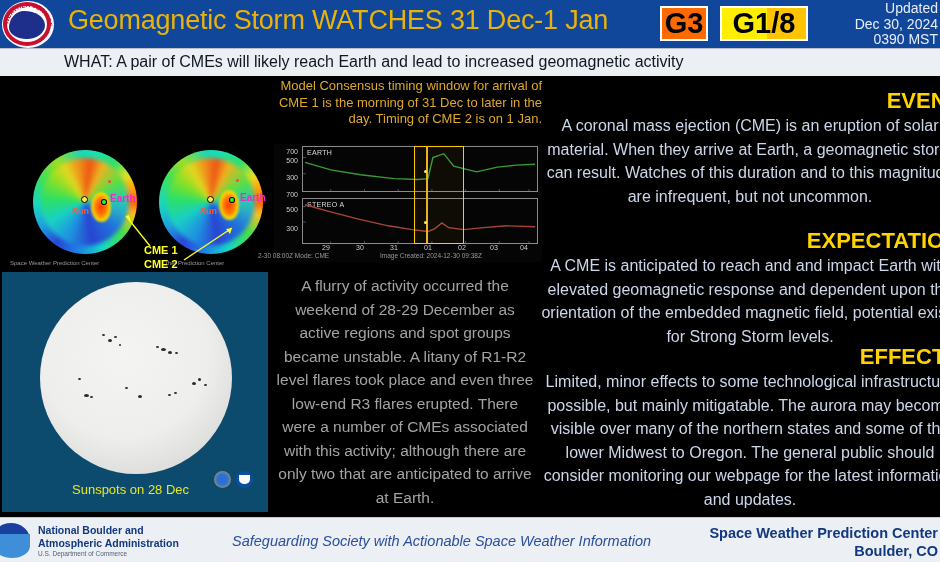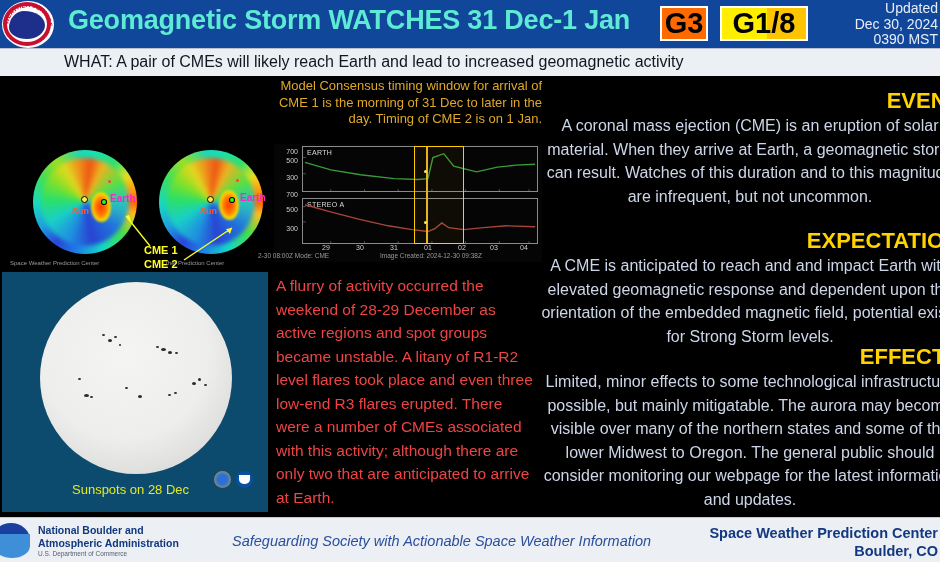--- a/index.html
+++ b/index.html
@@ -10,22 +10,22 @@
   .header{position:absolute;left:0;top:0;width:940px;height:48px;background:#11479b;}
   .nws-logo{position:absolute;left:2px;top:1px;width:52px;height:47px;border-radius:50%;
     background:#ffffff;overflow:hidden;}
   .nws-ring{position:absolute;left:1px;top:1px;width:48px;height:44px;border-radius:50%;
     background:#c8102e;}
   .nws-inner{position:absolute;left:5px;top:5px;width:40px;height:36px;border-radius:50%;
     background:#ffffff;overflow:hidden;}
   .nws-blue{position:absolute;left:2px;top:5px;width:36px;height:28px;background:#1d2f8a;
     border-radius:42% 58% 50% 50%/60% 50% 50% 40%;}
   .nws-txt{position:absolute;left:0;top:0;width:52px;height:47px;}
-  .header-title{position:absolute;left:68px;top:5px;color:#5eead4;font-size:27px;
-    font-weight:bold;letter-spacing:-0.2px;white-space:nowrap;}
+  .header-title{position:absolute;left:68px;top:5px;color:#eab308;font-size:27px;
+    font-weight:normal;letter-spacing:-0.2px;white-space:nowrap;}
   .badge{position:absolute;top:6px;height:35px;border:2px solid #ffffff;box-sizing:border-box;
     display:flex;align-items:center;justify-content:center;font-weight:bold;font-size:29px;color:#000;}
   .badge-g3{left:660px;width:48px;background:#ff6a00;}
   .badge-g12{left:720px;width:88px;background:linear-gradient(90deg,#ffee00 0%,#ffee00 54%,#ffc400 54%,#ffc400 100%);}
   .updated{position:absolute;right:2px;top:1px;text-align:right;color:#e8edf7;
     font-size:14px;line-height:15.5px;}
 
   
   .whatbar{position:absolute;left:0;top:48px;width:940px;height:27px;background:#eceff4;
     border-top:1px solid #b9c0cc;border-bottom:1px solid #9aa3b2;}
@@ -105,22 +105,22 @@
   .sun-cap{position:absolute;left:70px;top:210px;color:#e8e820;font-size:13px;}
   .mini-logos{position:absolute;left:208px;top:196px;width:54px;height:22px;}
   .mini-swpc{position:absolute;left:4px;top:3px;width:17px;height:17px;border-radius:50%;
     background:radial-gradient(circle,#2b6fd8 40%,#d8a81c 100%);}
   .mini-noaa{position:absolute;left:26px;top:3px;width:17px;height:17px;border-radius:50%;
     background:#0a4fa0;}
   .mini-noaa::after{content:"";position:absolute;left:3px;top:4px;width:11px;height:9px;
     background:#ffffff;border-radius:0 0 50% 50%;}
 
   
-  .center-para{position:absolute;left:276px;top:198px;width:258px;color:#ef4444;
-    font-size:15.5px;line-height:23.5px;text-align:left;}
+  .center-para{position:absolute;left:276px;top:198px;width:258px;color:#a3a3a3;
+    font-size:15.5px;line-height:23.5px;text-align:center;}
 
   
   .rcol{position:absolute;left:540px;top:0px;width:420px;}
   .rhead{color:#ffd200;font-size:22px;font-weight:bold;text-align:right;
     padding-right:0px;white-space:nowrap;}
   .rbody{color:#cdd6e8;font-size:16px;line-height:23.5px;text-align:center;}
 
   
   .footer{position:absolute;left:0;top:517px;width:940px;height:45px;background:#eceff4;
     border-top:1px solid #c3c9d4;}

